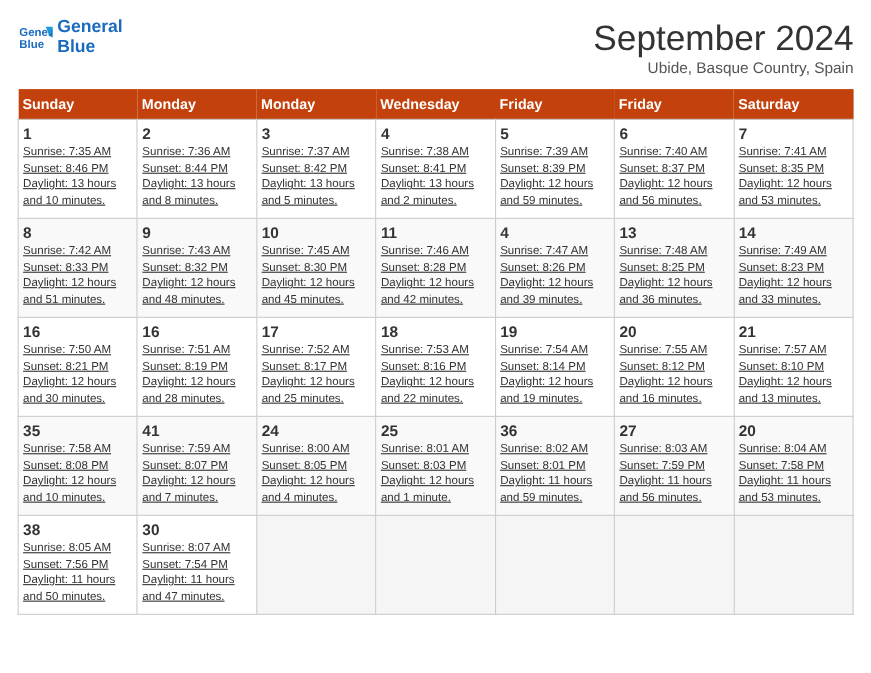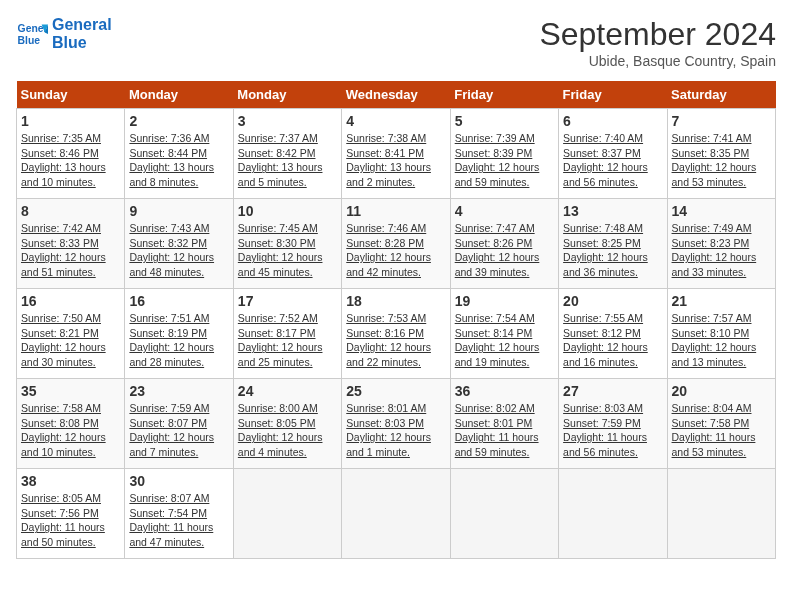--- a/index.html
+++ b/index.html
@@ -202,21 +202,21 @@
           <span class="day-num">21</span>
           <div class="cell-text">Sunrise: 7:57 AM<br>Sunset: 8:10 PM<br>Daylight: 12 hours<br>and 13 minutes.</div>
         </td>
       </tr>
       <tr>
         <td>
           <span class="day-num">35</span>
           <div class="cell-text">Sunrise: 7:58 AM<br>Sunset: 8:08 PM<br>Daylight: 12 hours<br>and 10 minutes.</div>
         </td>
         <td>
-          <span class="day-num">23</span>
+          <span class="day-num">41</span>
           <div class="cell-text">Sunrise: 7:59 AM<br>Sunset: 8:07 PM<br>Daylight: 12 hours<br>and 7 minutes.</div>
         </td>
         <td>
           <span class="day-num">24</span>
           <div class="cell-text">Sunrise: 8:00 AM<br>Sunset: 8:05 PM<br>Daylight: 12 hours<br>and 4 minutes.</div>
         </td>
         <td>
           <span class="day-num">25</span>
           <div class="cell-text">Sunrise: 8:01 AM<br>Sunset: 8:03 PM<br>Daylight: 12 hours<br>and 1 minute.</div>
         </td>

